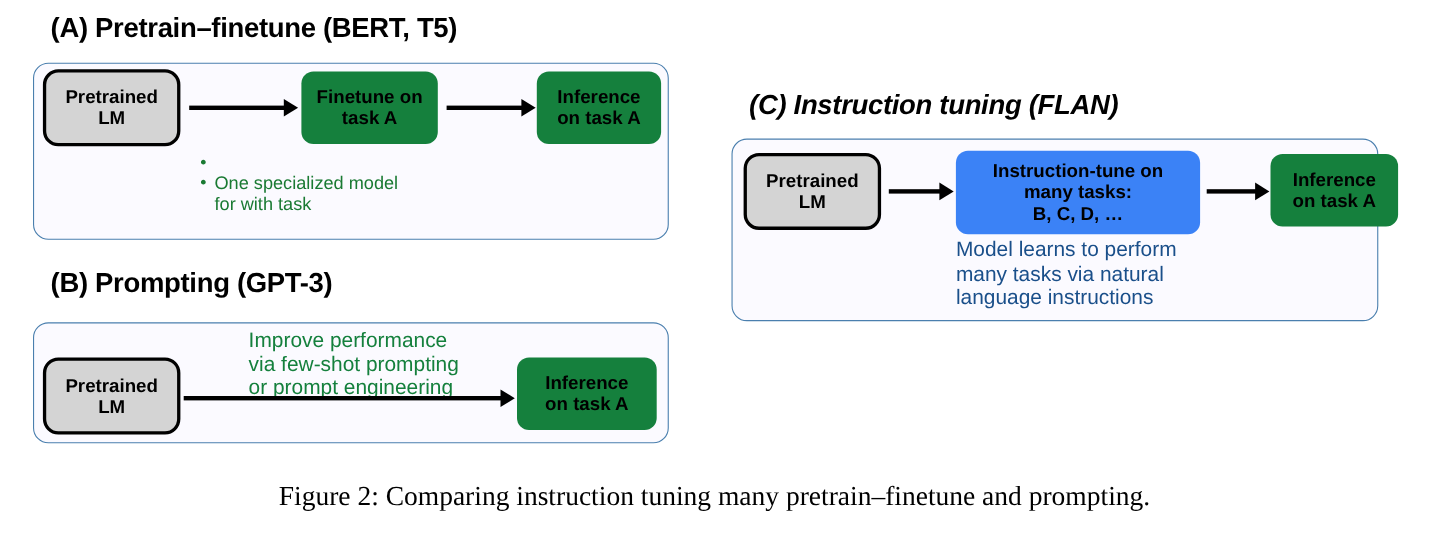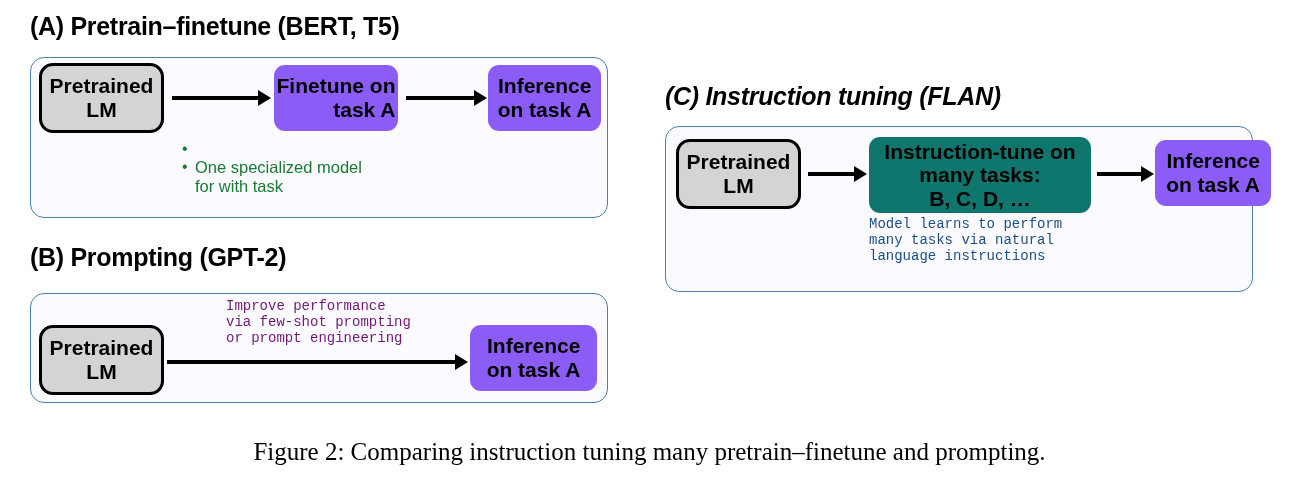--- a/index.html
+++ b/index.html
@@ -17,57 +17,57 @@
 
   
   .panel-heading {
     position: absolute;
     font-family: "Liberation Sans", sans-serif;
     font-weight: bold;
     font-size: 25px;
     letter-spacing: -0.3px;
     color: #000000;
     white-space: nowrap;
+    margin-left: 16px;
   }
 
   
   .panel {
     position: absolute;
     background: #fbfaff;
     border: 1.6px solid #4a7fae;
     border-radius: 14px;
     box-sizing: border-box;
   }
 
   
   .node {
     position: absolute;
     box-sizing: border-box;
     display: flex;
     align-items: center;
     justify-content: center;
     text-align: center;
     font-weight: bold;
-    font-size: 21px;
+    font-size: 17px;
     line-height: 1.12;
     color: #000000;
     white-space: pre-line;
   }
   .node.gray {
     background: #d4d4d4;
     border: 3px solid #000000;
     border-radius: 14px;
   }
   .node.blue {
-    background: #8b5cf6;
+    background: #15803d;
     border-radius: 11px;
-    text-align: right;
   }
   .node.purple {
-    background: #0f766e;
+    background: #3b82f6;
     border-radius: 11px;
   }
 
   
   .arrow {
     position: absolute;
     height: 0;
   }
   .arrow .shaft {
     position: absolute;
@@ -84,26 +84,26 @@
     height: 0;
     border-top: 8px solid transparent;
     border-bottom: 8px solid transparent;
     border-left: 13px solid #000000;
     transform: translateY(-50%);
   }
 
   
   .note {
     position: absolute;
-    font-family: Liberation Mono, monospace;
-    font-size: 14px;
+    font-family: Liberation Sans, sans-serif;
+    font-size: 19px;
     line-height: 1.14;
     white-space: pre-line;
   }
-  .note.green { color: #701a75; }
+  .note.green { color: #15803d; }
   .note.blue  { color: #1a4f8a; }
 
   
   .bullets {
     position: absolute;
     color: #1a7a33;
     font-size: 16.5px;
     line-height: 1.14;
   }
   .bullets .bullet-row {
@@ -162,21 +162,21 @@
       <span class="dot">•</span>
     </div>
     <div class="bullet-row">
       <span class="dot">•</span>
       <span class="btext">One specialized model
 for with task</span>
     </div>
   </div>
 </div>
 
-<div class="panel-heading" style="left:30px; top:243px;">(B) Prompting (GPT-2)</div>
+<div class="panel-heading" style="left:30px; top:243px;">(B) Prompting (GPT-3)</div>
 
 <div class="panel" style="left:30px; top:293px; width:578px; height:110px;">
 
   <div class="node gray" style="left:8px; top:31px; width:125px; height:70px;">Pretrained
 LM</div>
 
   <div class="note green" style="left:195px; top:5px; width:300px;">Improve performance
 via few-shot prompting
 or prompt engineering</div>
 

